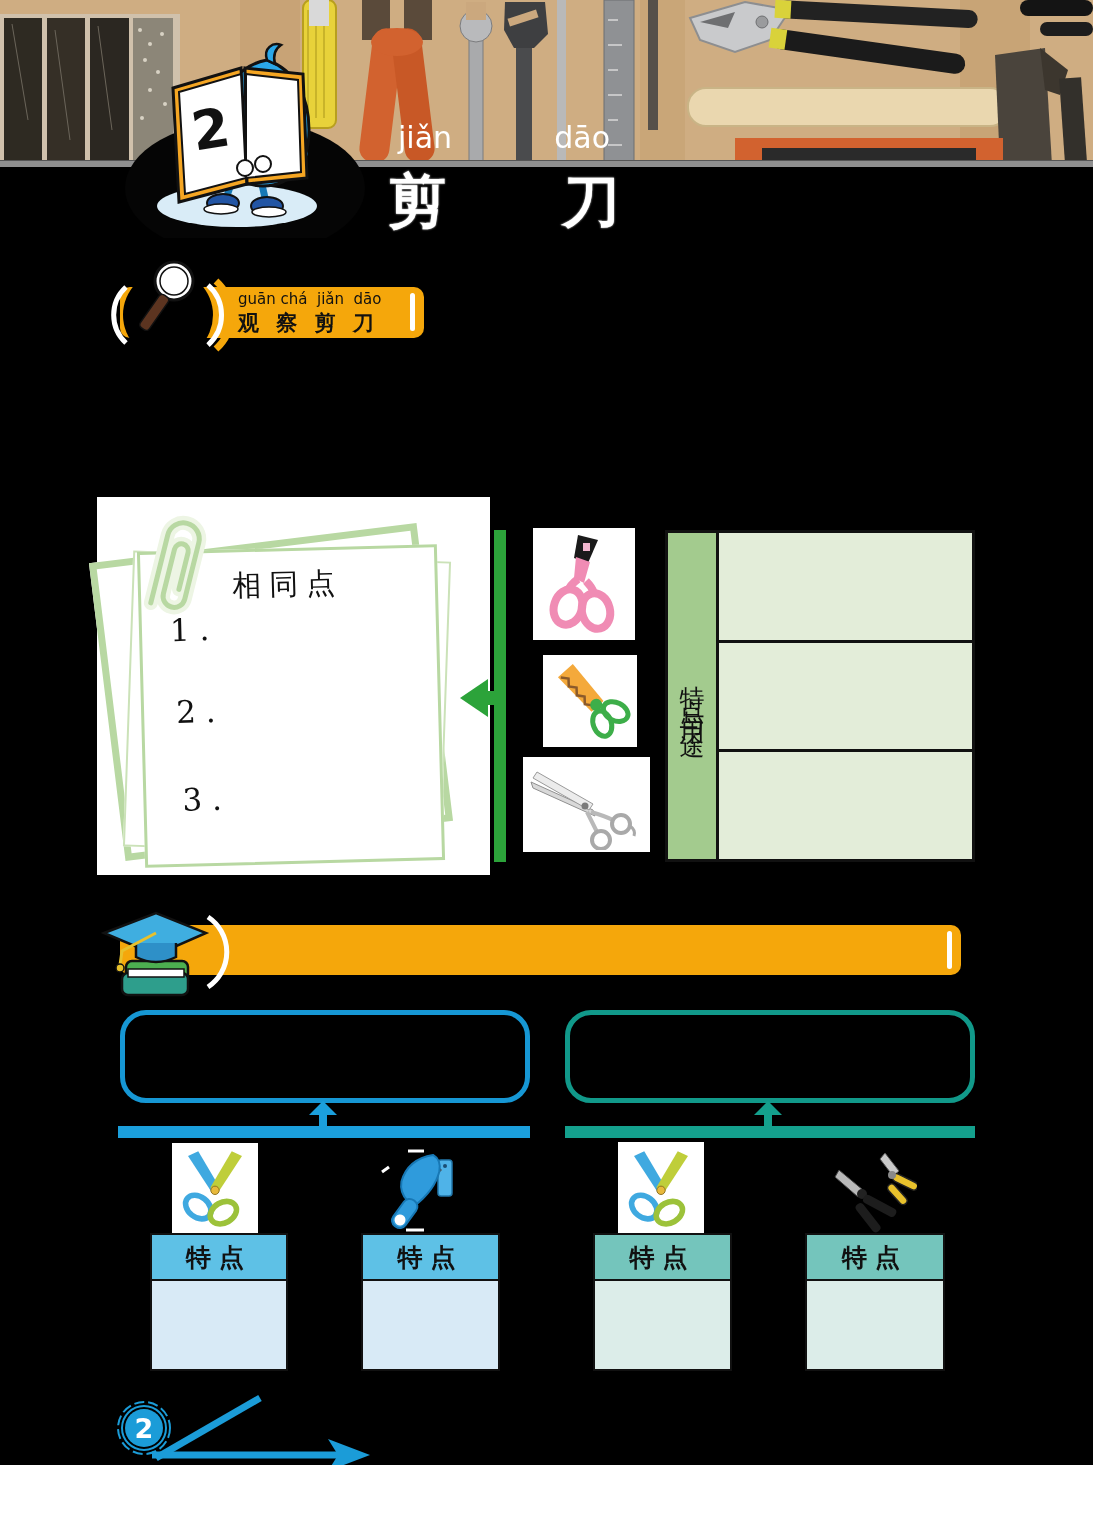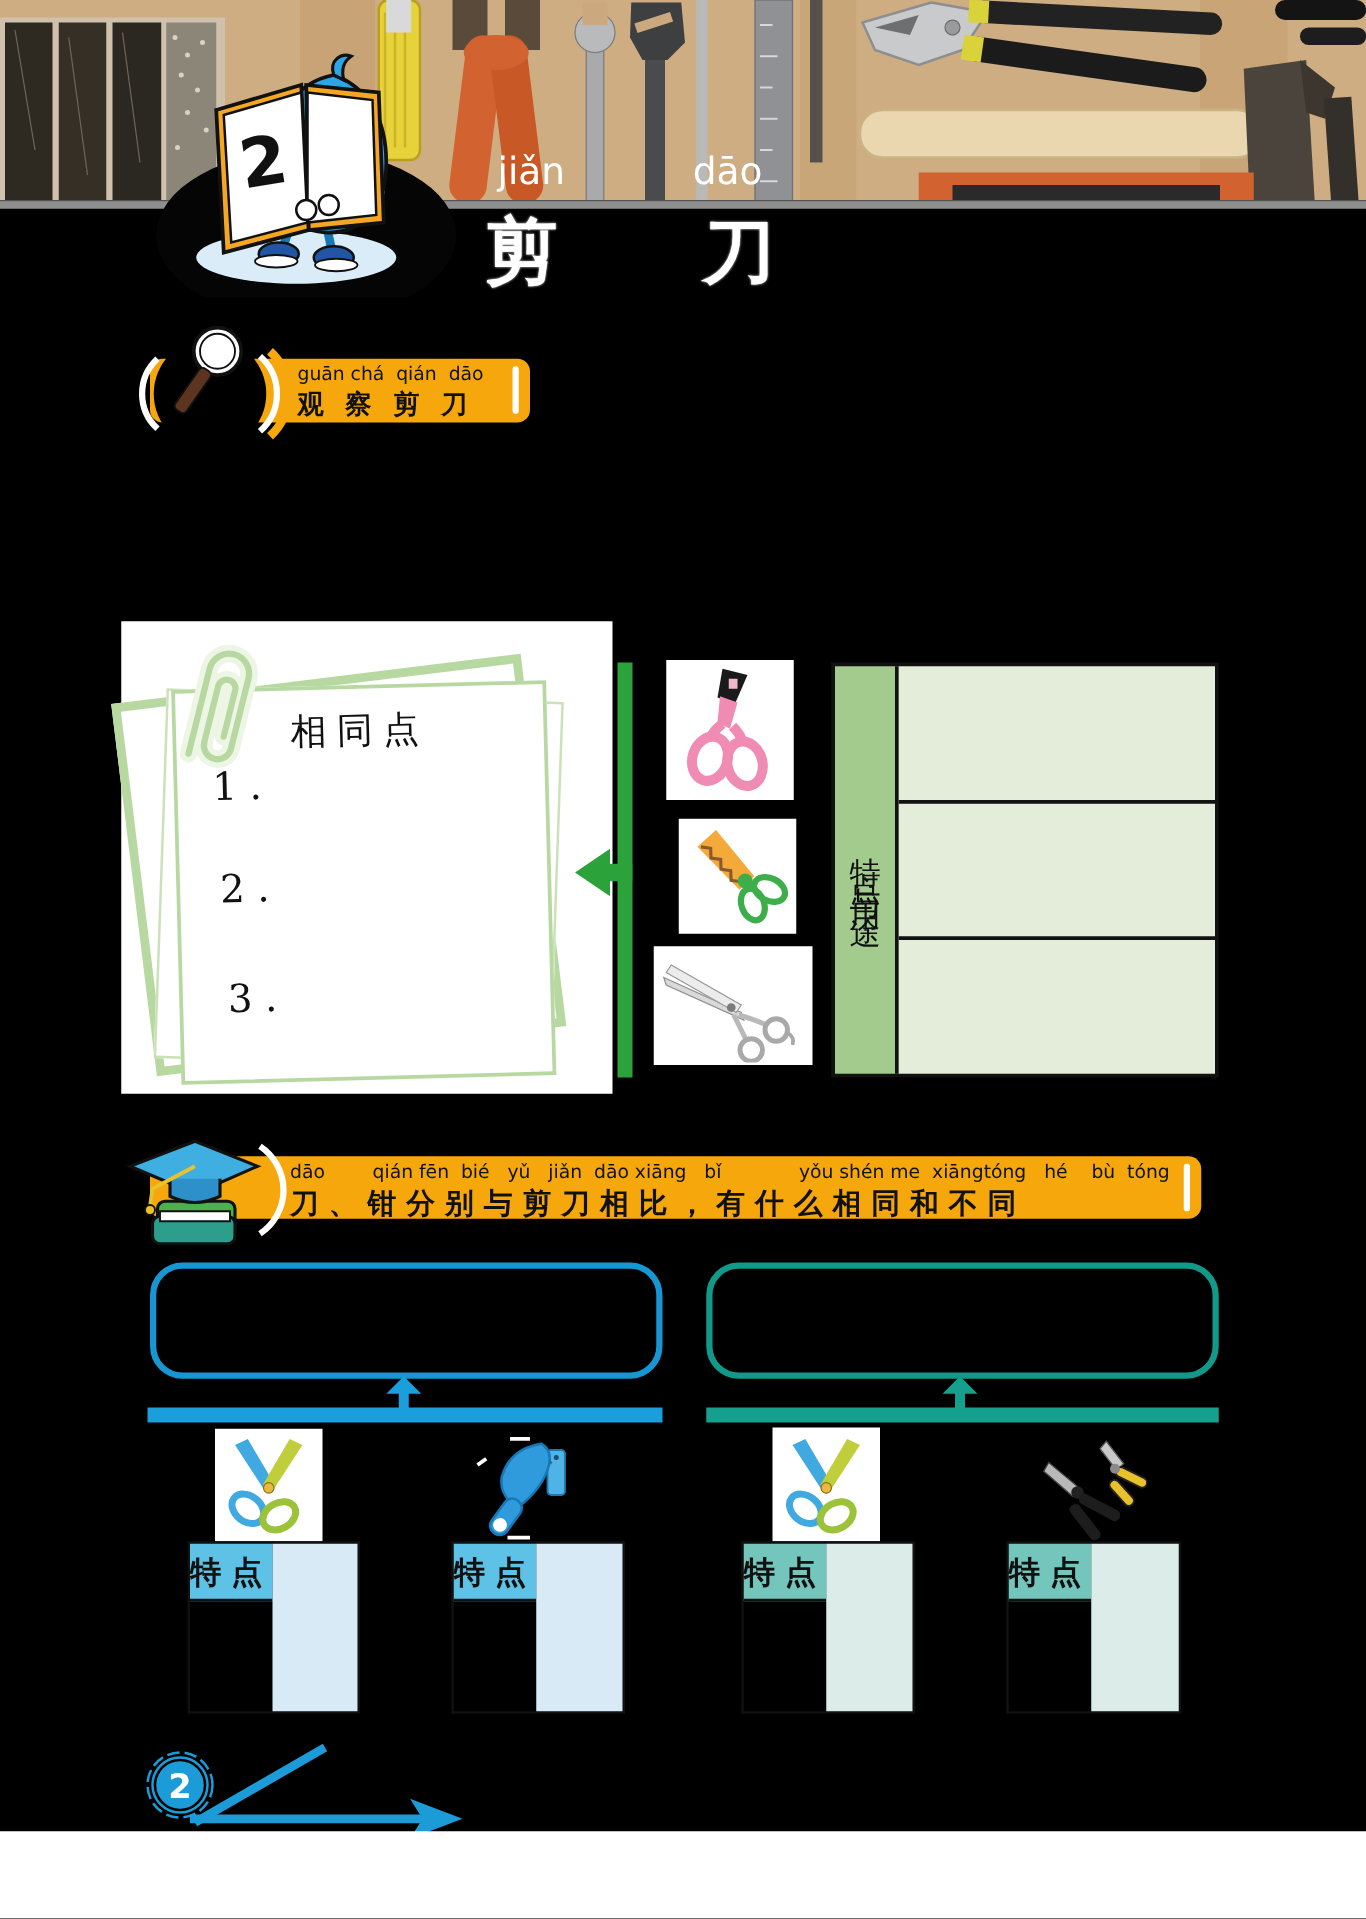--- a/index.html
+++ b/index.html
@@ -45,21 +45,21 @@
 
   
   .cmp-box{box-sizing:border-box;width:410px;height:93px;border-radius:26px;background:transparent;}
   .cmp-box.blue{left:120px;top:1010px;border:5px solid #1697D4;}
   .cmp-box.teal{left:565px;top:1010px;border:5px solid #11998A;}
   .cmp-bar{height:12px;top:1126px;}
   .cmp-bar.blue{left:118px;width:412px;background:#1B9FDC;}
   .cmp-bar.teal{left:565px;width:410px;background:#14A08D;}
 
   .fbox{box-sizing:border-box;width:138px;height:138px;border:2px solid #111;top:1233px;
-        display:flex;flex-direction:row;}
+        display:flex;flex-direction:column;}
   .fbox .fhead{height:46px;border-bottom:2px solid #111;display:flex;align-items:center;justify-content:center;
                font-size:25px;font-weight:bold;letter-spacing:8px;color:#111;box-sizing:border-box;
                font-family:"DejaVu Serif","Liberation Serif",serif;}
   .fbox .fbody{flex:1;}
   .fbox.blue .fhead{background:#5EC1E6;} .fbox.blue .fbody{background:#D8EAF6;}
   .fbox.teal .fhead{background:#74C5BC;} .fbox.teal .fbody{background:#DCEDE9;}
 
   .bottom-white{left:0;top:1465px;width:1093px;height:70px;background:#fff;}
 </style>
 </head>
@@ -221,21 +221,21 @@
     <svg style="position:absolute;left:-18px;top:-44px;overflow:visible" width="140" height="140" viewBox="0 0 140 140">
       <circle cx="66" cy="72" r="45" fill="#000"></circle>
       <path d="M 24 44 A 38 38 0 0 0 24 100" stroke="#fff" stroke-width="5" fill="none"></path>
       <path d="M 106 42 A 40 40 0 0 1 106 102" stroke="#fff" stroke-width="5" fill="none"></path>
       <path d="M 114 38 A 46 46 0 0 1 114 106" stroke="#F5A70B" stroke-width="7" fill="none"></path>
       <circle cx="72" cy="38" r="19" fill="#fff" stroke="#111" stroke-width="3"></circle>
       <circle cx="72" cy="38" r="14" fill="none" stroke="#111" stroke-width="1.5"></circle>
       <rect x="56" y="52" width="11" height="40" rx="4" fill="#5C3420" stroke="#111" stroke-width="1.5" transform="rotate(35 61 56)"></rect>
     </svg>
     <div class="txtcol">
-      <span class="pinyin">guān chá  qián  dāo</span>
+      <span class="pinyin">guān chá  jiǎn  dāo</span>
       <span class="hanzi" style="font-size:21px;letter-spacing:6px;">观 察 剪 刀</span>
     </div>
     <div class="white-stripe"></div>
   </div>
 
   <div class="abs white-square"></div>
   <div class="abs green-bar"></div>
   <svg class="abs" style="left:460px;top:676px" width="46" height="44" viewBox="0 0 46 44">
     <polygon points="0,22 28,3 28,41" fill="#2CA33A"></polygon>
     <rect x="26" y="15" width="20" height="14" fill="#2CA33A"></rect>
@@ -304,24 +304,20 @@
     <svg style="position:absolute;left:-28px;top:-22px;overflow:visible" width="130" height="100" viewBox="0 0 130 100">
       <path d="M 116 14 A 42 42 0 0 1 116 84" stroke="#fff" stroke-width="5" fill="none"></path>
       <rect x="34" y="58" width="62" height="26" rx="6" fill="#4CAF50" stroke="#111" stroke-width="2.5"></rect>
       <rect x="30" y="70" width="66" height="22" rx="6" fill="#2E9E8C" stroke="#111" stroke-width="2.5"></rect>
       <polygon points="36,66 92,66 92,74 36,74" fill="#fff" stroke="#111" stroke-width="1.5"></polygon>
       <polygon points="12,30 64,10 114,30 64,52" fill="#3FAEE0" stroke="#111" stroke-width="2.5"></polygon>
       <path d="M 44 40 L 44 54 Q 64 64 84 54 L 84 40" fill="#2E90C8" stroke="#111" stroke-width="2.5"></path>
       <polyline points="64,30 30,48 28,62" stroke="#E8C12C" stroke-width="3" fill="none"></polyline>
       <circle cx="28" cy="65" r="4" fill="#E8C12C" stroke="#111" stroke-width="1.5"></circle>
     </svg>
-    <div class="txtcol" style="left:112px;">
-      <span class="pinyin">dāo        qián fēn  bié   yǔ   jiǎn  dāo xiāng   bǐ             yǒu shén me  xiāngtóng   hé    bù  tóng</span>
-      <span class="hanzi" style="font-size:23px;letter-spacing:8px;">刀、钳分别与剪刀相比，有什么相同和不同</span>
-    </div>
     <div class="white-stripe"></div>
   </div>
 
   <div class="abs cmp-box blue"></div>
   <div class="abs cmp-box teal"></div>
   <svg class="abs" style="left:306px;top:1101px" width="34" height="27" viewBox="0 0 34 27">
     <polygon points="17,0 3,14 31,14" fill="#1B9FDC"></polygon>
       <rect x="13" y="12" width="8" height="15" fill="#1B9FDC"></rect>
   </svg>
   <svg class="abs" style="left:751px;top:1101px" width="34" height="27" viewBox="0 0 34 27">

